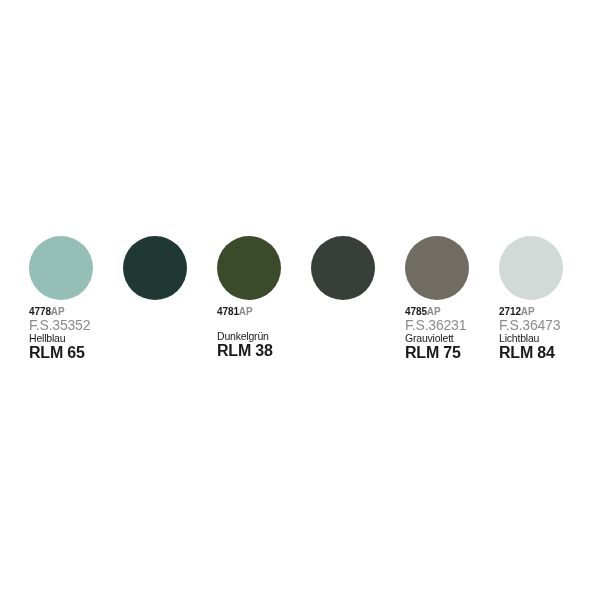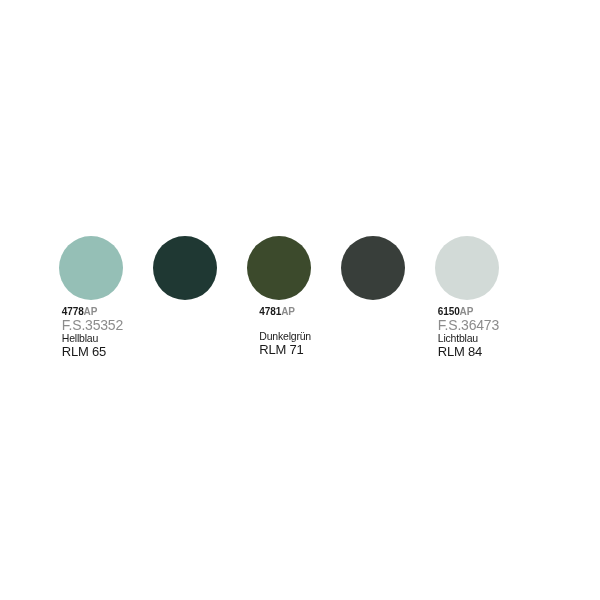--- a/index.html
+++ b/index.html
@@ -30,21 +30,21 @@
     top: 236px;
     display: flex;
     flex-direction: row;
     align-items: flex-start;
   }
 
   .swatch-cell {
     width: 94px;
     display: flex;
     flex-direction: column;
-    align-items: flex-end;
+    align-items: flex-start;
   }
 
   .swatch-disc {
     width: 64px;
     height: 64px;
     border-radius: 50%;
     flex: 0 0 auto;
   }
 
   .swatch-label {
@@ -81,22 +81,22 @@
 
   .line-name {
     font-size: 10.5px;
     font-weight: normal;
     color: #1a1a1a;
     letter-spacing: -0.2px;
     margin-bottom: 1px;
   }
 
   .line-rlm {
-    font-size: 13px;
-    font-weight: normal;
+    font-size: 16px;
+    font-weight: bold;
     color: #1a1a1a;
     letter-spacing: -0.2px;
   }
 </style>
 </head>
 <body>
 
 <div id="swatch-sheet">
   <div id="swatch-row">
       <div class="swatch-cell">
@@ -110,29 +110,38 @@
       </div>
       <div class="swatch-cell">
         <div class="swatch-disc" style="background: rgb(31, 56, 51);"></div>
       </div>
       <div class="swatch-cell">
         <div class="swatch-disc" style="background: rgb(60, 74, 44);"></div>
         <div class="swatch-label">
           <span class="label-line line-code"><span>4781</span><span class="code-suffix">AP</span></span>
           <span class="label-line line-fs"></span>
           <span class="label-line line-name">Dunkelgrün</span>
-          <span class="label-line line-rlm">RLM 71</span>
+          <span class="label-line line-rlm">RLM 38</span>
         </div>
       </div>
       <div class="swatch-cell">
         <div class="swatch-disc" style="background: rgb(56, 62, 58);"></div>
       </div>
       <div class="swatch-cell">
+        <div class="swatch-disc" style="background: rgb(113, 108, 98);"></div>
+        <div class="swatch-label">
+          <span class="label-line line-code"><span>4785</span><span class="code-suffix">AP</span></span>
+          <span class="label-line line-fs">F.S.36231</span>
+          <span class="label-line line-name">Grauviolett</span>
+          <span class="label-line line-rlm">RLM 75</span>
+        </div>
+      </div>
+      <div class="swatch-cell">
         <div class="swatch-disc" style="background: rgb(210, 218, 215);"></div>
         <div class="swatch-label">
-          <span class="label-line line-code"><span>6150</span><span class="code-suffix">AP</span></span>
+          <span class="label-line line-code"><span>2712</span><span class="code-suffix">AP</span></span>
           <span class="label-line line-fs">F.S.36473</span>
           <span class="label-line line-name">Lichtblau</span>
           <span class="label-line line-rlm">RLM 84</span>
         </div>
       </div>
     </div>
 </div>
 
 </body></html>

